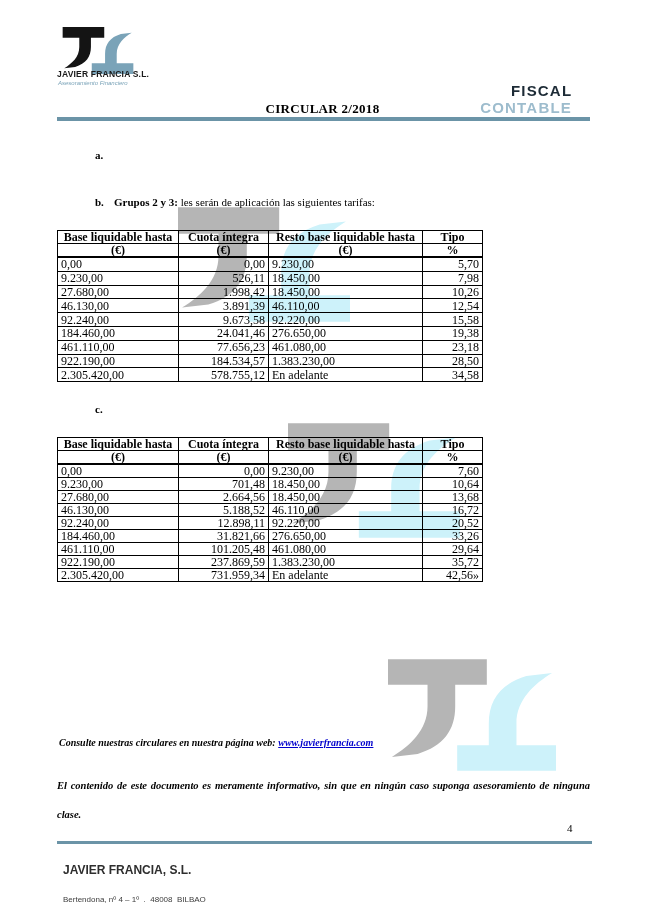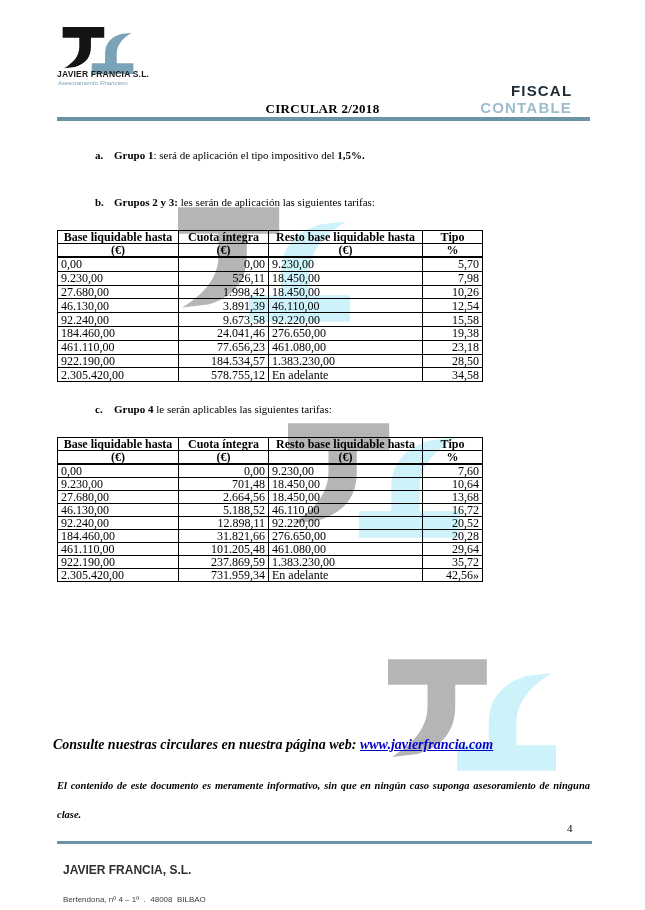--- a/index.html
+++ b/index.html
@@ -41,21 +41,21 @@
   .tariff{position:absolute;left:57px;width:426px;border-collapse:collapse;z-index:1;
           font-size:12px;table-layout:fixed;border:1.5px solid #000;background:transparent;}
   #table-1{top:230px;} #table-2{top:437px;}
   .tariff th,.tariff td{border:1px solid #000;padding:0 3px;line-height:12px;overflow:hidden;}
   .tariff th{font-weight:bold;text-align:center;height:12px;}
   .tariff thead tr.units th{border-bottom:2px solid #000;}
   #table-1 td{height:12.8px;} #table-2 td{height:11.9px;}
   .c0,.c2{text-align:left;} .c1,.c3{text-align:right;}
 
   
-  .note-consulte{position:absolute;left:53px;top:737px;font-size:14px;font-weight:bold;
+  .note-consulte{position:absolute;left:59px;top:737px;font-size:10px;font-weight:bold;
                  font-style:italic;z-index:1;}
   .note-consulte a{color:#0000cc;}
   .disclaimer{position:absolute;left:57px;top:771px;width:533px;font-size:10.5px;font-weight:bold;
               font-style:italic;text-align:justify;line-height:29px;z-index:1;}
 
   
   .page-number{position:absolute;left:567px;top:822px;font-size:11px;z-index:1;}
   .footer{position:absolute;left:57px;top:841px;width:535px;font-family:"Liberation Sans",sans-serif;
           color:#3c3c3c;z-index:1;}
   .footer-rule{height:3px;background:#6b94a7;}
@@ -82,29 +82,27 @@
   <div class="dept">
     <span class="dept-primary">FISCAL</span>
     <span class="dept-secondary">CONTABLE</span>
   </div>
 
   <div class="doc-title">CIRCULAR 2/2018</div>
   <div class="title-rule"></div>
 
   <div class="list-item" id="item-a">
     <span class="li-label">a.</span>
-    <span class="li-text"><span class="li-bold">Grupo 1</span><span>: será de aplicación el tipo impositivo del </span><span class="li-bold">1,5%.</span></span>
   </div>
   <div class="list-item" id="item-b">
     <span class="li-label">b.</span>
     <span class="li-text"><span class="li-bold">Grupos 2 y 3:</span><span> les serán de aplicación las siguientes tarifas:</span></span>
   </div>
   <div class="list-item" id="item-c">
     <span class="li-label">c.</span>
-    <span class="li-text"><span class="li-bold">Grupo 4</span><span> le serán aplicables las siguientes tarifas:</span></span>
   </div>
 
   <svg class="wm" id="wm-1" viewBox="0 0 170 113">
     <use href="#jf-glyph" fill="#cdf2fa" transform="translate(170,113) rotate(180)"></use>
     <use href="#jf-glyph" fill="#b5b5b5"></use>
   </svg>
   <svg class="wm" id="wm-2" viewBox="0 0 170 113">
     <use href="#jf-glyph" fill="#cdf2fa" transform="translate(170,113) rotate(180)"></use>
     <use href="#jf-glyph" fill="#b5b5b5"></use>
   </svg>
@@ -241,21 +239,21 @@
         <tr>
           <td class="c0">92.240,00</td>
           <td class="c1">12.898,11</td>
           <td class="c2">92.220,00</td>
           <td class="c3">20,52</td>
         </tr>
         <tr>
           <td class="c0">184.460,00</td>
           <td class="c1">31.821,66</td>
           <td class="c2">276.650,00</td>
-          <td class="c3">20,28</td>
+          <td class="c3">33,26</td>
         </tr>
         <tr>
           <td class="c0">461.110,00</td>
           <td class="c1">101.205,48</td>
           <td class="c2">461.080,00</td>
           <td class="c3">29,64</td>
         </tr>
         <tr>
           <td class="c0">922.190,00</td>
           <td class="c1">237.869,59</td>

